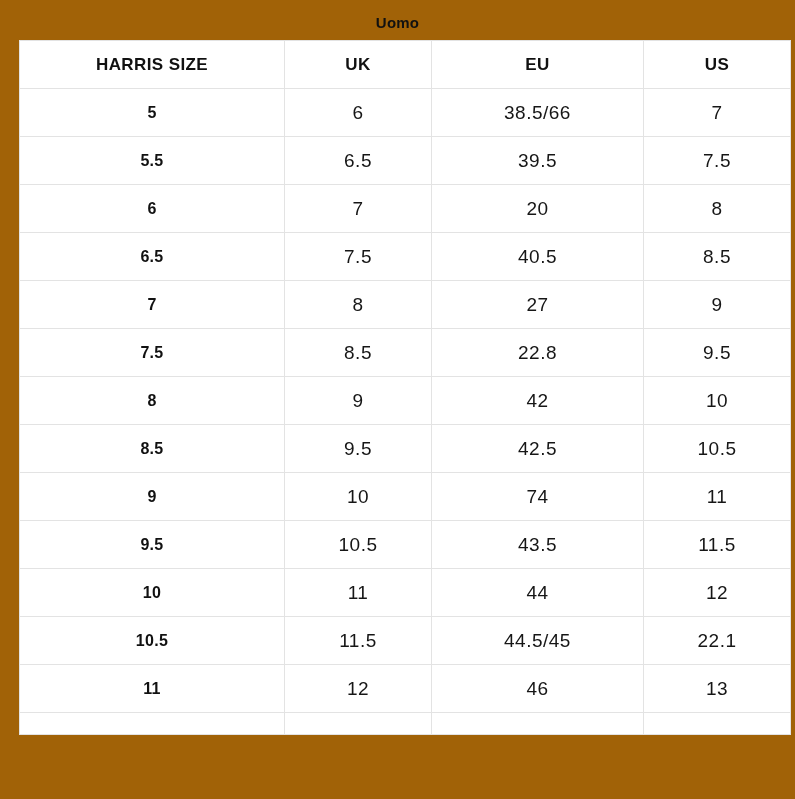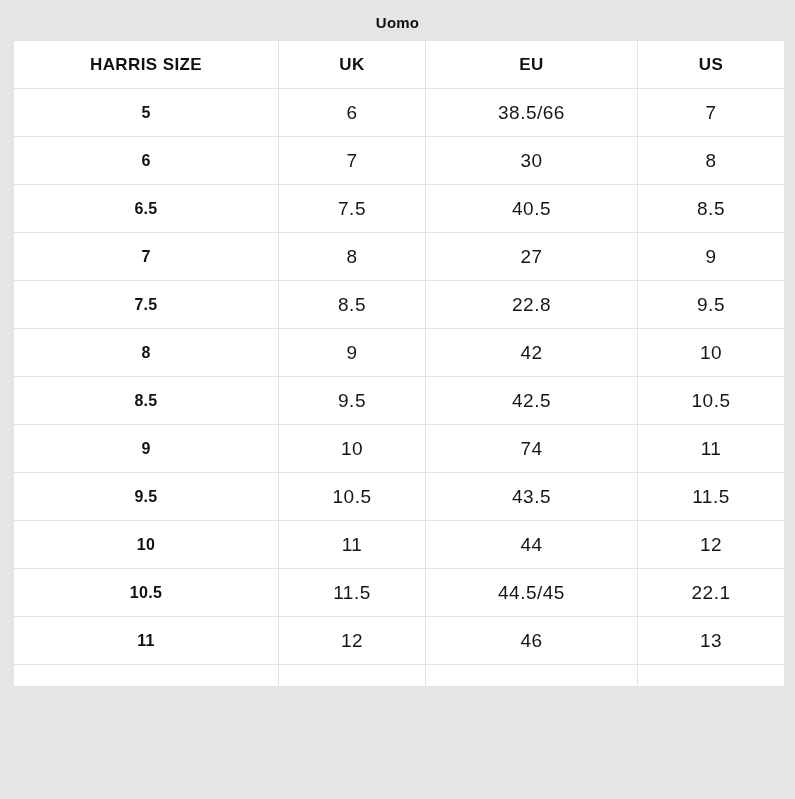--- a/index.html
+++ b/index.html
@@ -5,38 +5,38 @@
   html, body {
     margin: 0;
     padding: 0;
     background: #ffffff;
     font-family: "Liberation Sans", "DejaVu Sans", sans-serif;
   }
   .page {
     position: relative;
     width: 795px;
     height: 799px;
-    background: #e5e5e5;
+    background: #a16207;
     overflow: hidden;
   }
   .chart-title {
     position: absolute;
     top: 14px;
     left: 0;
     width: 795px;
     text-align: center;
     font-size: 15px;
     font-weight: 700;
     color: #111111;
     letter-spacing: 0.2px;
   }
   table.size-table {
     position: absolute;
     top: 40px;
-    left: 13px;
+    left: 19px;
     width: 771px;
     border-collapse: collapse;
     table-layout: fixed;
     background: #ffffff;
   }
   table.size-table th,
   table.size-table td {
     border: 1px solid #e3e3e3;
     text-align: center;
     vertical-align: middle;
@@ -93,23 +93,29 @@
         </tr>
     </thead>
     <tbody>
         <tr>
           <td class="first-col">5</td>
           <td>6</td>
           <td>38.5/66</td>
           <td>7</td>
         </tr>
         <tr>
+          <td class="first-col">5.5</td>
+          <td>6.5</td>
+          <td>39.5</td>
+          <td>7.5</td>
+        </tr>
+        <tr>
           <td class="first-col">6</td>
           <td>7</td>
-          <td>30</td>
+          <td>20</td>
           <td>8</td>
         </tr>
         <tr>
           <td class="first-col">6.5</td>
           <td>7.5</td>
           <td>40.5</td>
           <td>8.5</td>
         </tr>
         <tr>
           <td class="first-col">7</td>

